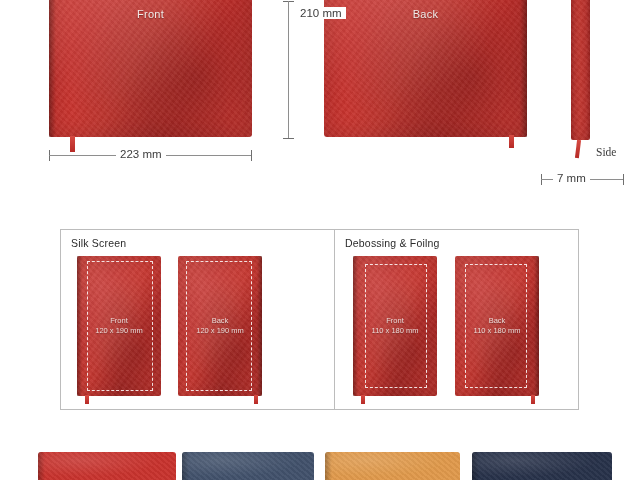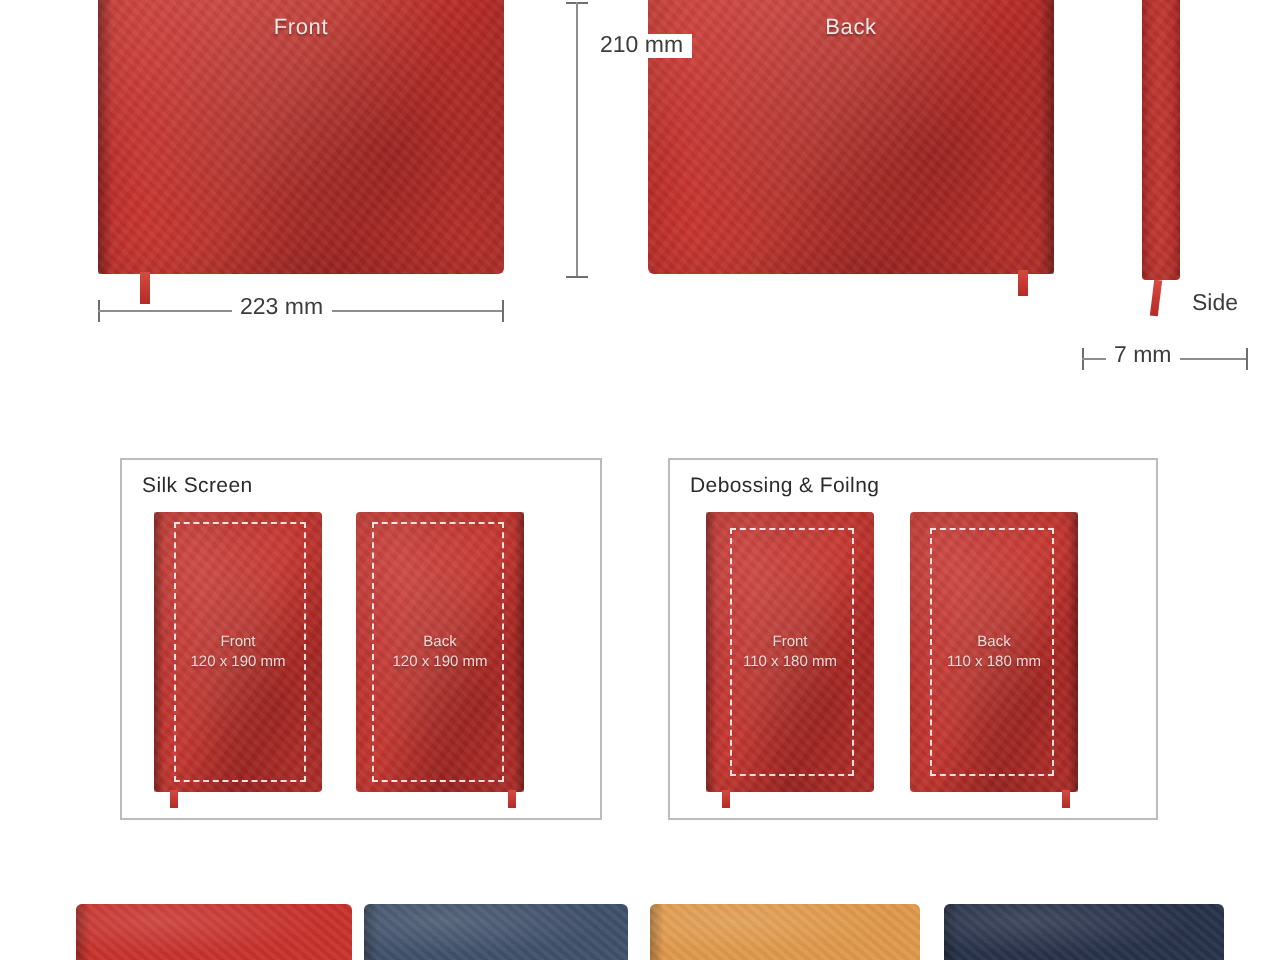--- a/index.html
+++ b/index.html
@@ -134,21 +134,21 @@
     letter-spacing: .2px;
   }
 
   
   .panel {
     position: absolute;
     border: 1px solid #bcbcbc;
     background: #ffffff;
     box-sizing: border-box;
   }
-  #panel-silk-screen { left: 60px; top: 229px; width: 241px; height: 181px; }
+  #panel-silk-screen { left: 60px; top: 229px; width: 293px; height: 181px; }
   #panel-debossing   { left: 334px; top: 229px; width: 245px; height: 181px; }
   .panel-title {
     position: absolute;
     left: 10px;
     top: 7px;
     font-size: 10.5px;
     color: #2b2b2b;
     letter-spacing: .2px;
   }
 
@@ -214,26 +214,26 @@
   <div class="ribbon" style="left:70px; top:136px; height:16px;"></div>
 
   <div class="cover" id="back-cover-main">
     <div class="spine-edge right" style="right:0;"></div>
     <div class="cover-label" style="top:60px;">Back</div>
   </div>
   <div class="ribbon" style="left:509px; top:135px; height:13px;"></div>
 
   <div class="cover" id="side-spine-main"></div>
   <div class="ribbon" style="left:576px; top:140px; height:18px; width:4px; transform:rotate(7deg);"></div>
-  <div class="dim-label" style="left:596px; top:146px; padding:0;">Side</div>
+  <div class="dim-label" style="left:596px; top:146px; padding:0;font-family:Liberation Serif, serif;">Side</div>
 
   <div class="tick-h" style="left:283px; top:1px;"></div>
   <div class="dim-line-v" style="left:288px; top:1px; height:137px;"></div>
   <div class="tick-h" style="left:283px; top:138px;"></div>
-  <div class="dim-label" style="left:296px; top:7px;margin-top:10px;">210 mm</div>
+  <div class="dim-label" style="left:296px; top:7px;">210 mm</div>
 
   <div class="tick-v" style="left:49px; top:150px;"></div>
   <div class="dim-line-h" style="left:49px; top:155px; width:203px;"></div>
   <div class="tick-v" style="left:251px; top:150px;"></div>
   <div class="dim-label" style="left:116px; top:148px;">223 mm</div>
 
   <div class="tick-v" style="left:541px; top:174px;"></div>
   <div class="dim-line-h" style="left:541px; top:179px; width:83px;"></div>
   <div class="tick-v" style="left:623px; top:174px;"></div>
   <div class="dim-label" style="left:553px; top:172px;">7 mm</div>

